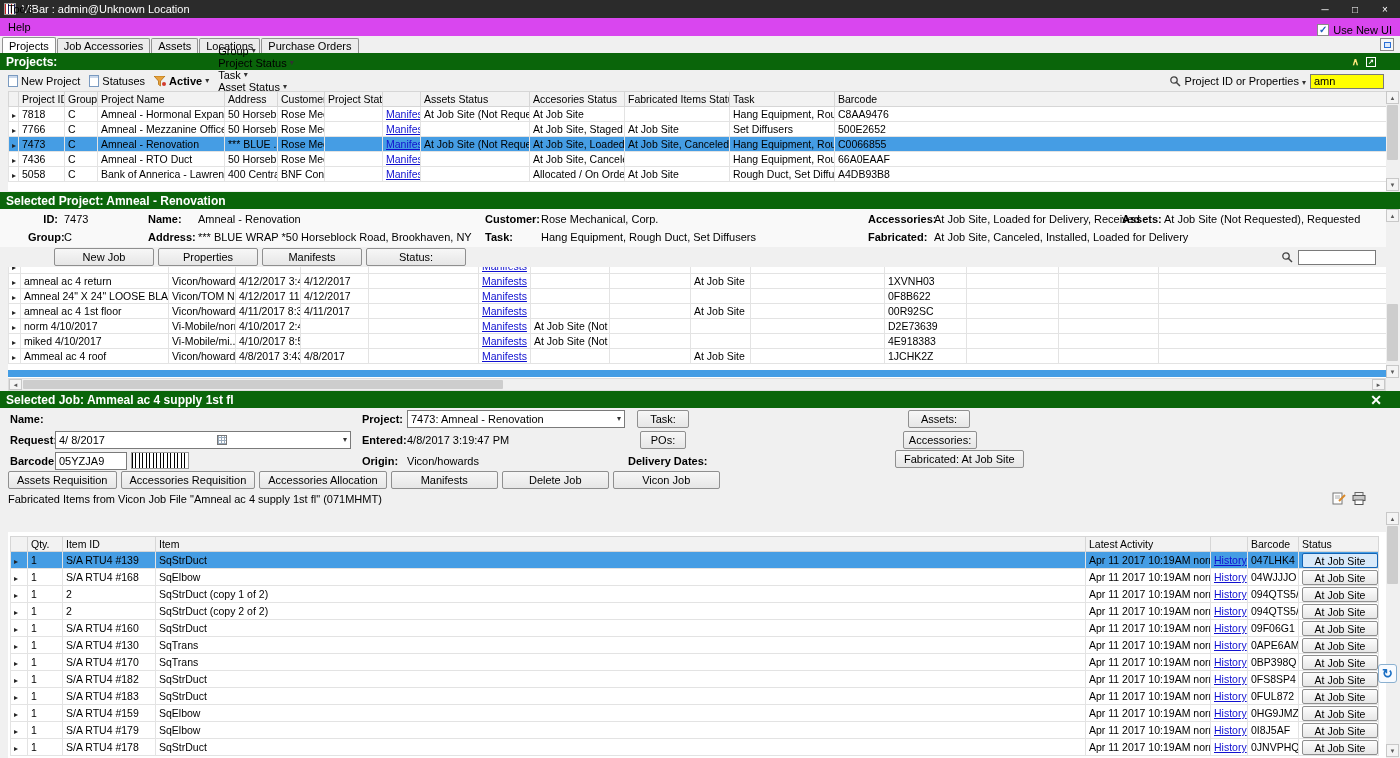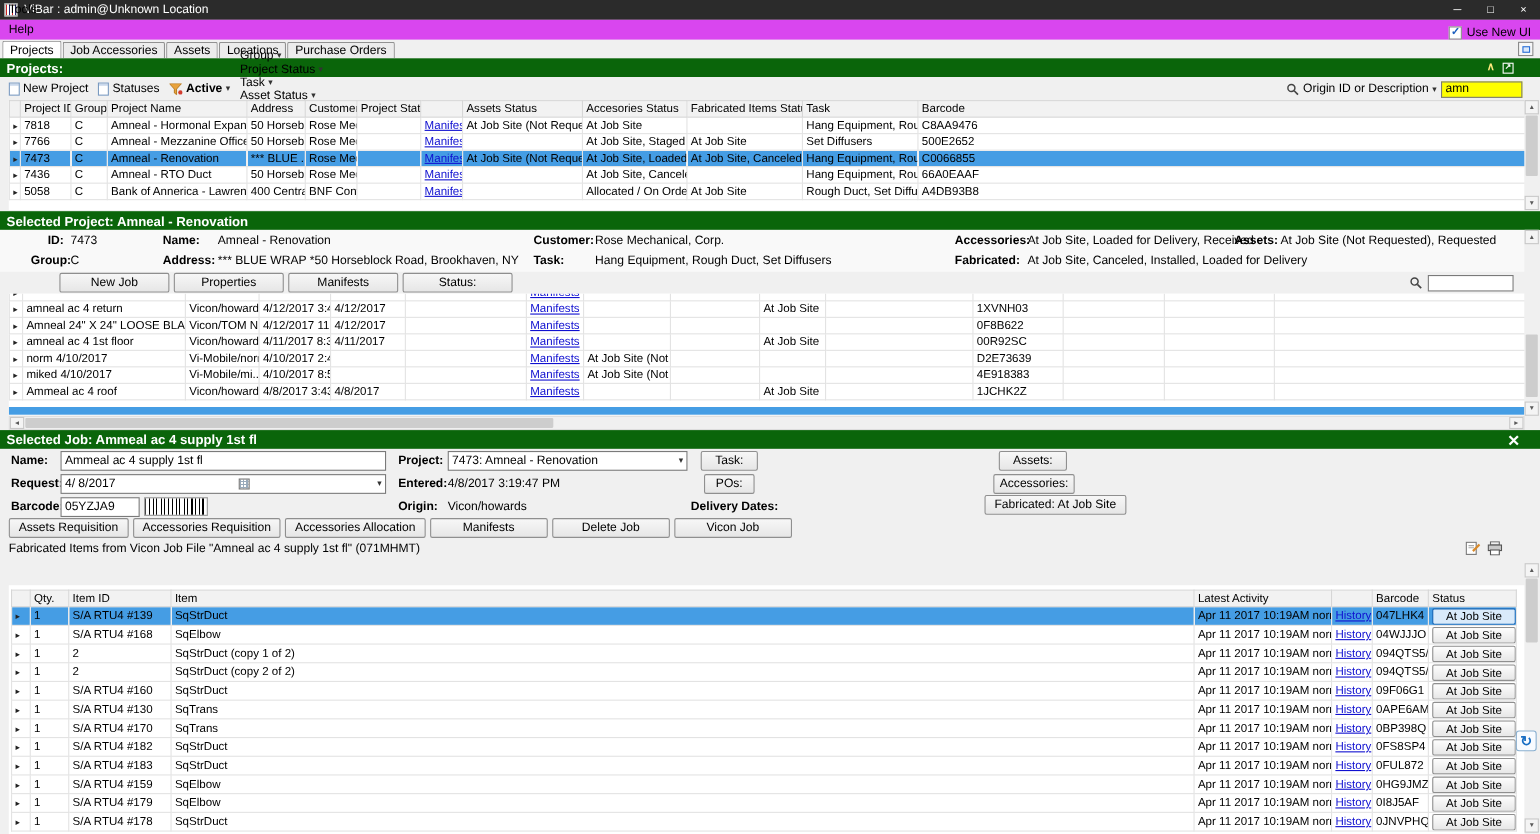--- a/index.html
+++ b/index.html
@@ -181,21 +181,21 @@
         <span>Fabricated Status</span>
         <span class="caret">▾</span>
       </span>
       </span>
     <span class="search-group">
       <svg width="12" height="12" viewBox="0 0 12 12">
           <circle cx="5" cy="5" r="3.2" fill="none" stroke="#444" stroke-width="1.3"></circle>
           <line x1="7.5" y1="7.5" x2="11" y2="11" stroke="#444" stroke-width="1.5"></line>
         </svg>
       <span>
-        <span>Origin ID or Description</span>
+        <span>Project ID or Properties</span>
         <span class="caret">▾</span>
       </span>
       <input class="search-input" value="amn" style="">
     </span>
   </div>
 
   <div class="grid-wrap" style="left:8px; top:91px; width:1378px; height:100px;">
     <table class="grid">
       <colgroup>
         <col style="width:10px">
@@ -531,21 +531,20 @@
     <span class="hs-btn" style="right:0;">►</span>
   </div>
 
   <div class="bar-green" style="top:391px;">
     <span>Selected Job: Ammeal ac 4 supply 1st fl</span>
     <span class="bar-close">✕</span>
   </div>
 
   <div class="form">
     <b class="lbl" style="left:10px; top:5px;">Name:</b>
-    <input class="input" style="left: 55px; top: 2px; width: 296px;" value="Ammeal ac 4 supply 1st fl">
     <b class="lbl" style="left:362px; top:5px;">Project:</b>
     <span class="input combo" style="left:407px; top:2px; width:218px;">
       <span>7473: Amneal - Renovation</span>
       <span class="caret">▾</span>
     </span>
     <button class="btn" style="position:absolute; left:637px; top:2px; width:52px;">Task:</button>
     <button class="btn" style="position:absolute; left:908px; top:2px; width:62px;">Assets:</button>
 
     <b class="lbl" style="left:10px; top:26px;">Request:</b>
     <span class="input datefield" style="left:55px; top:23px; width:296px;">

